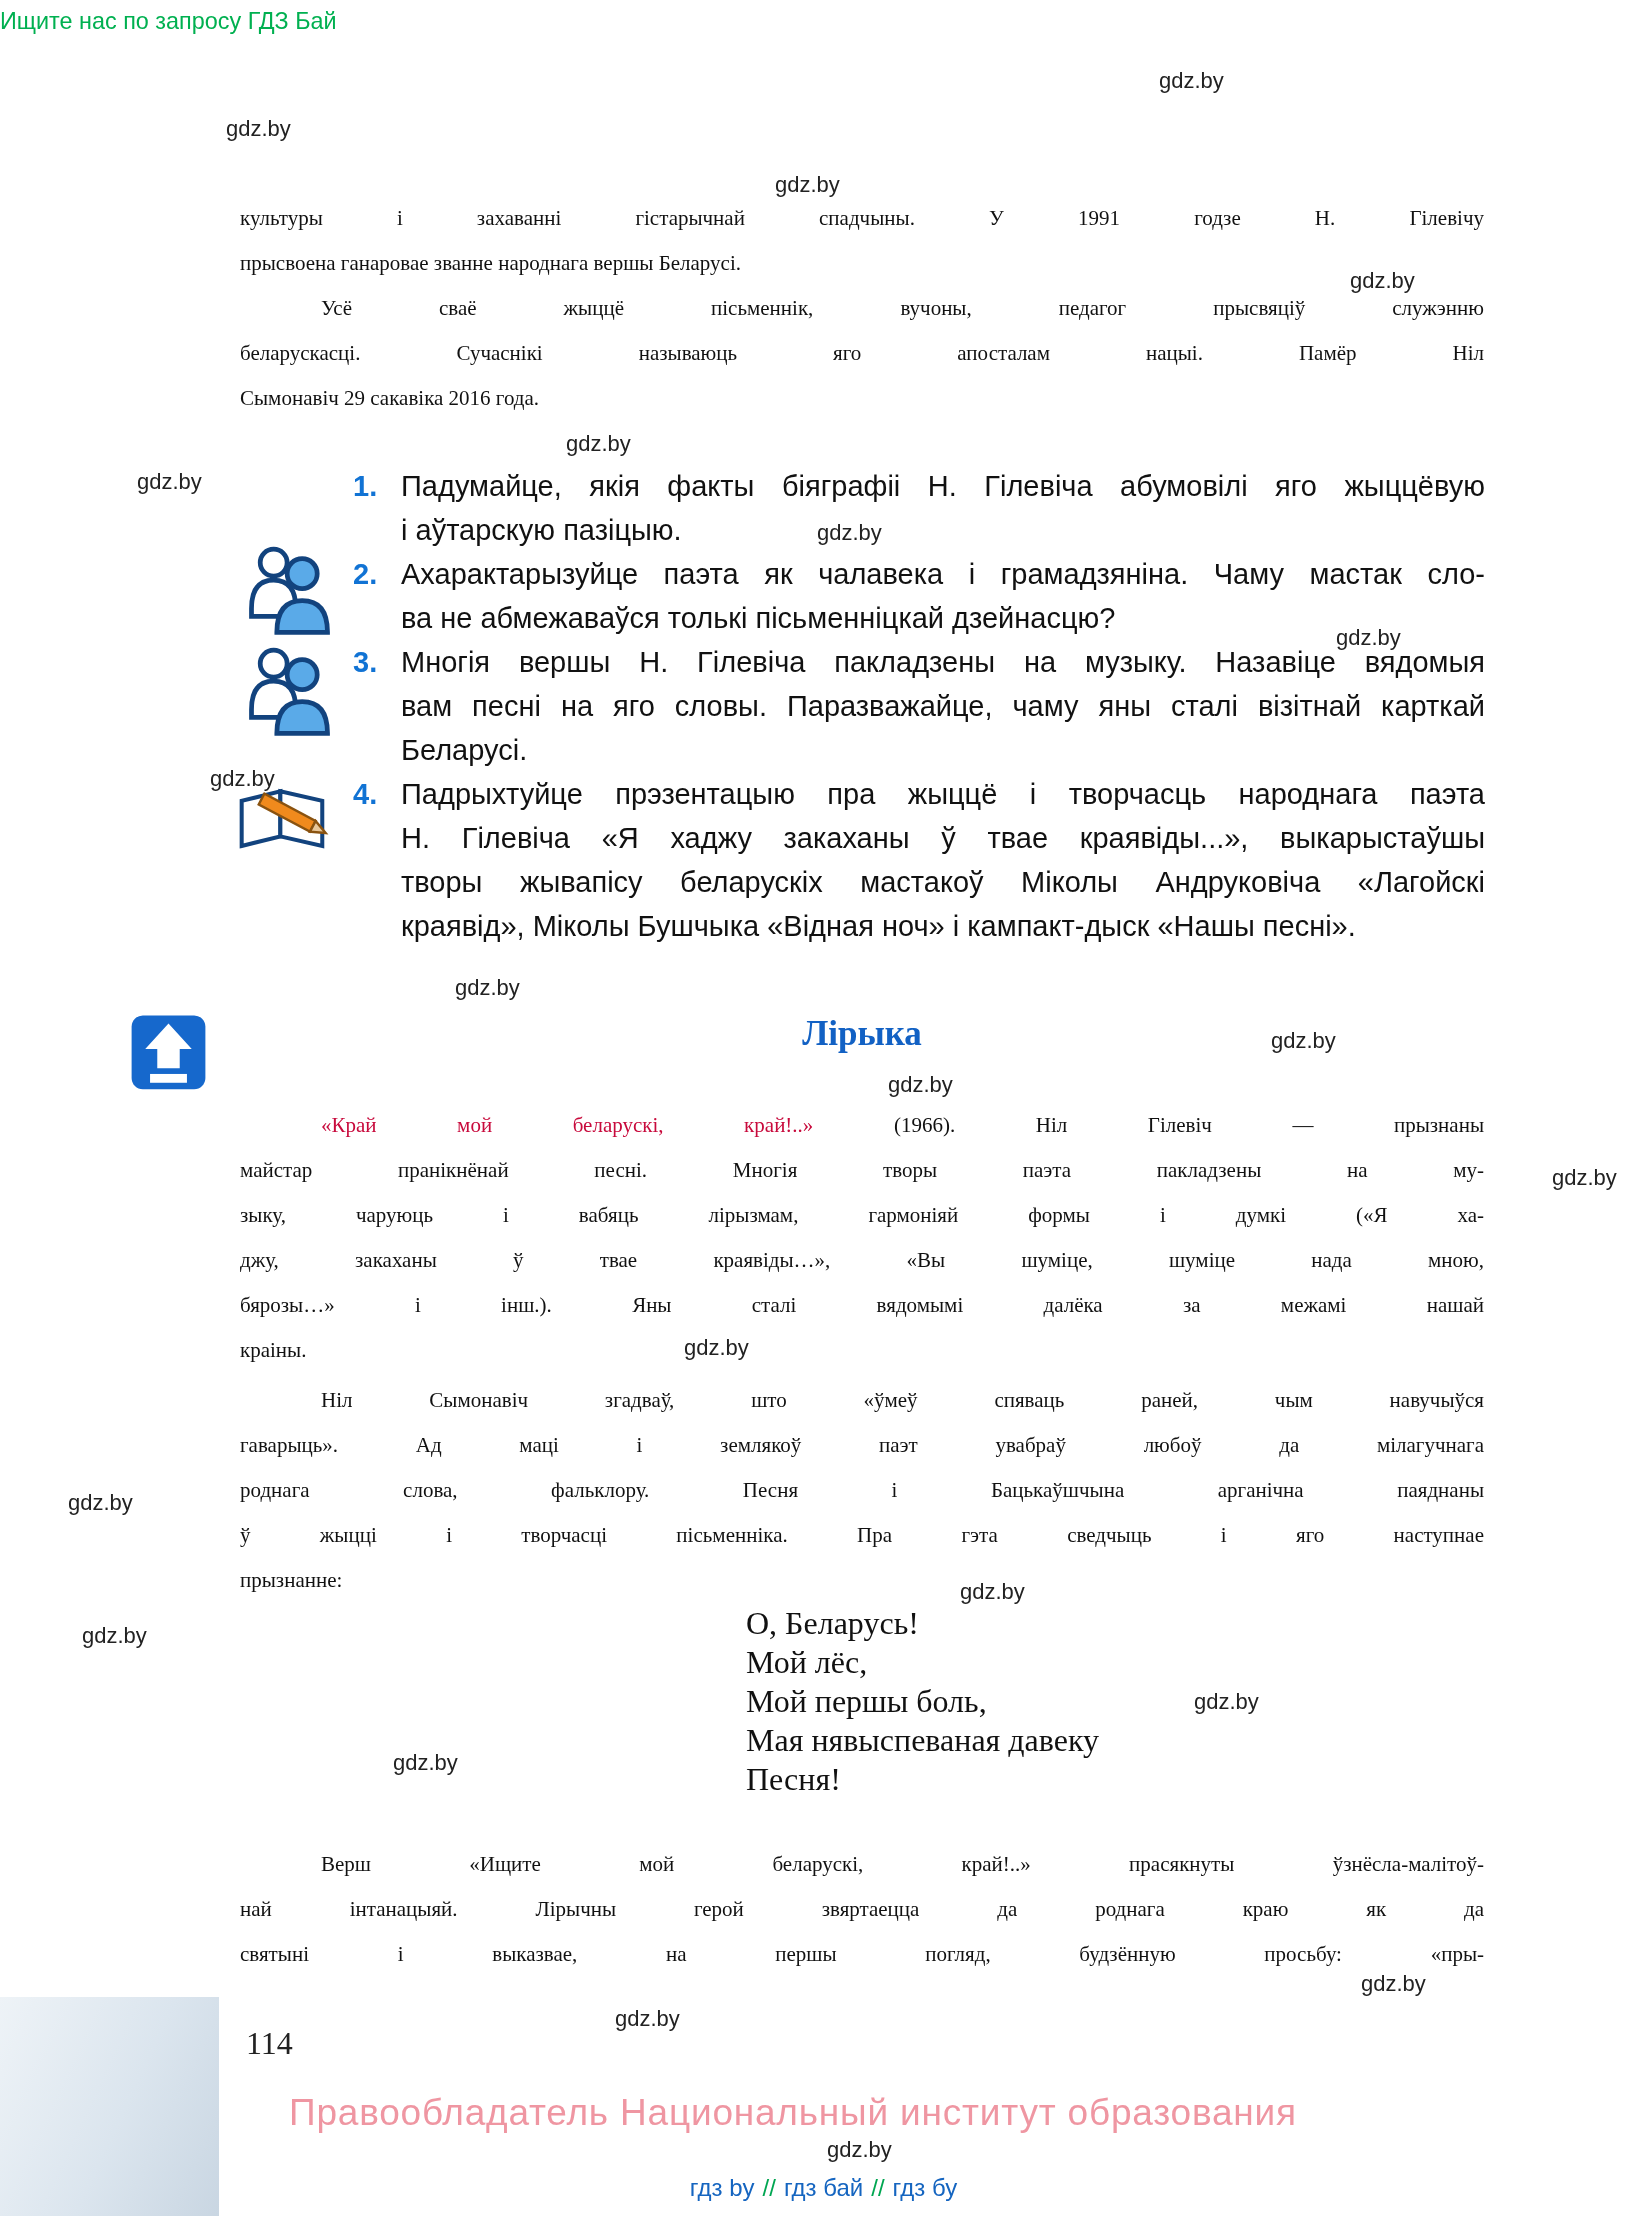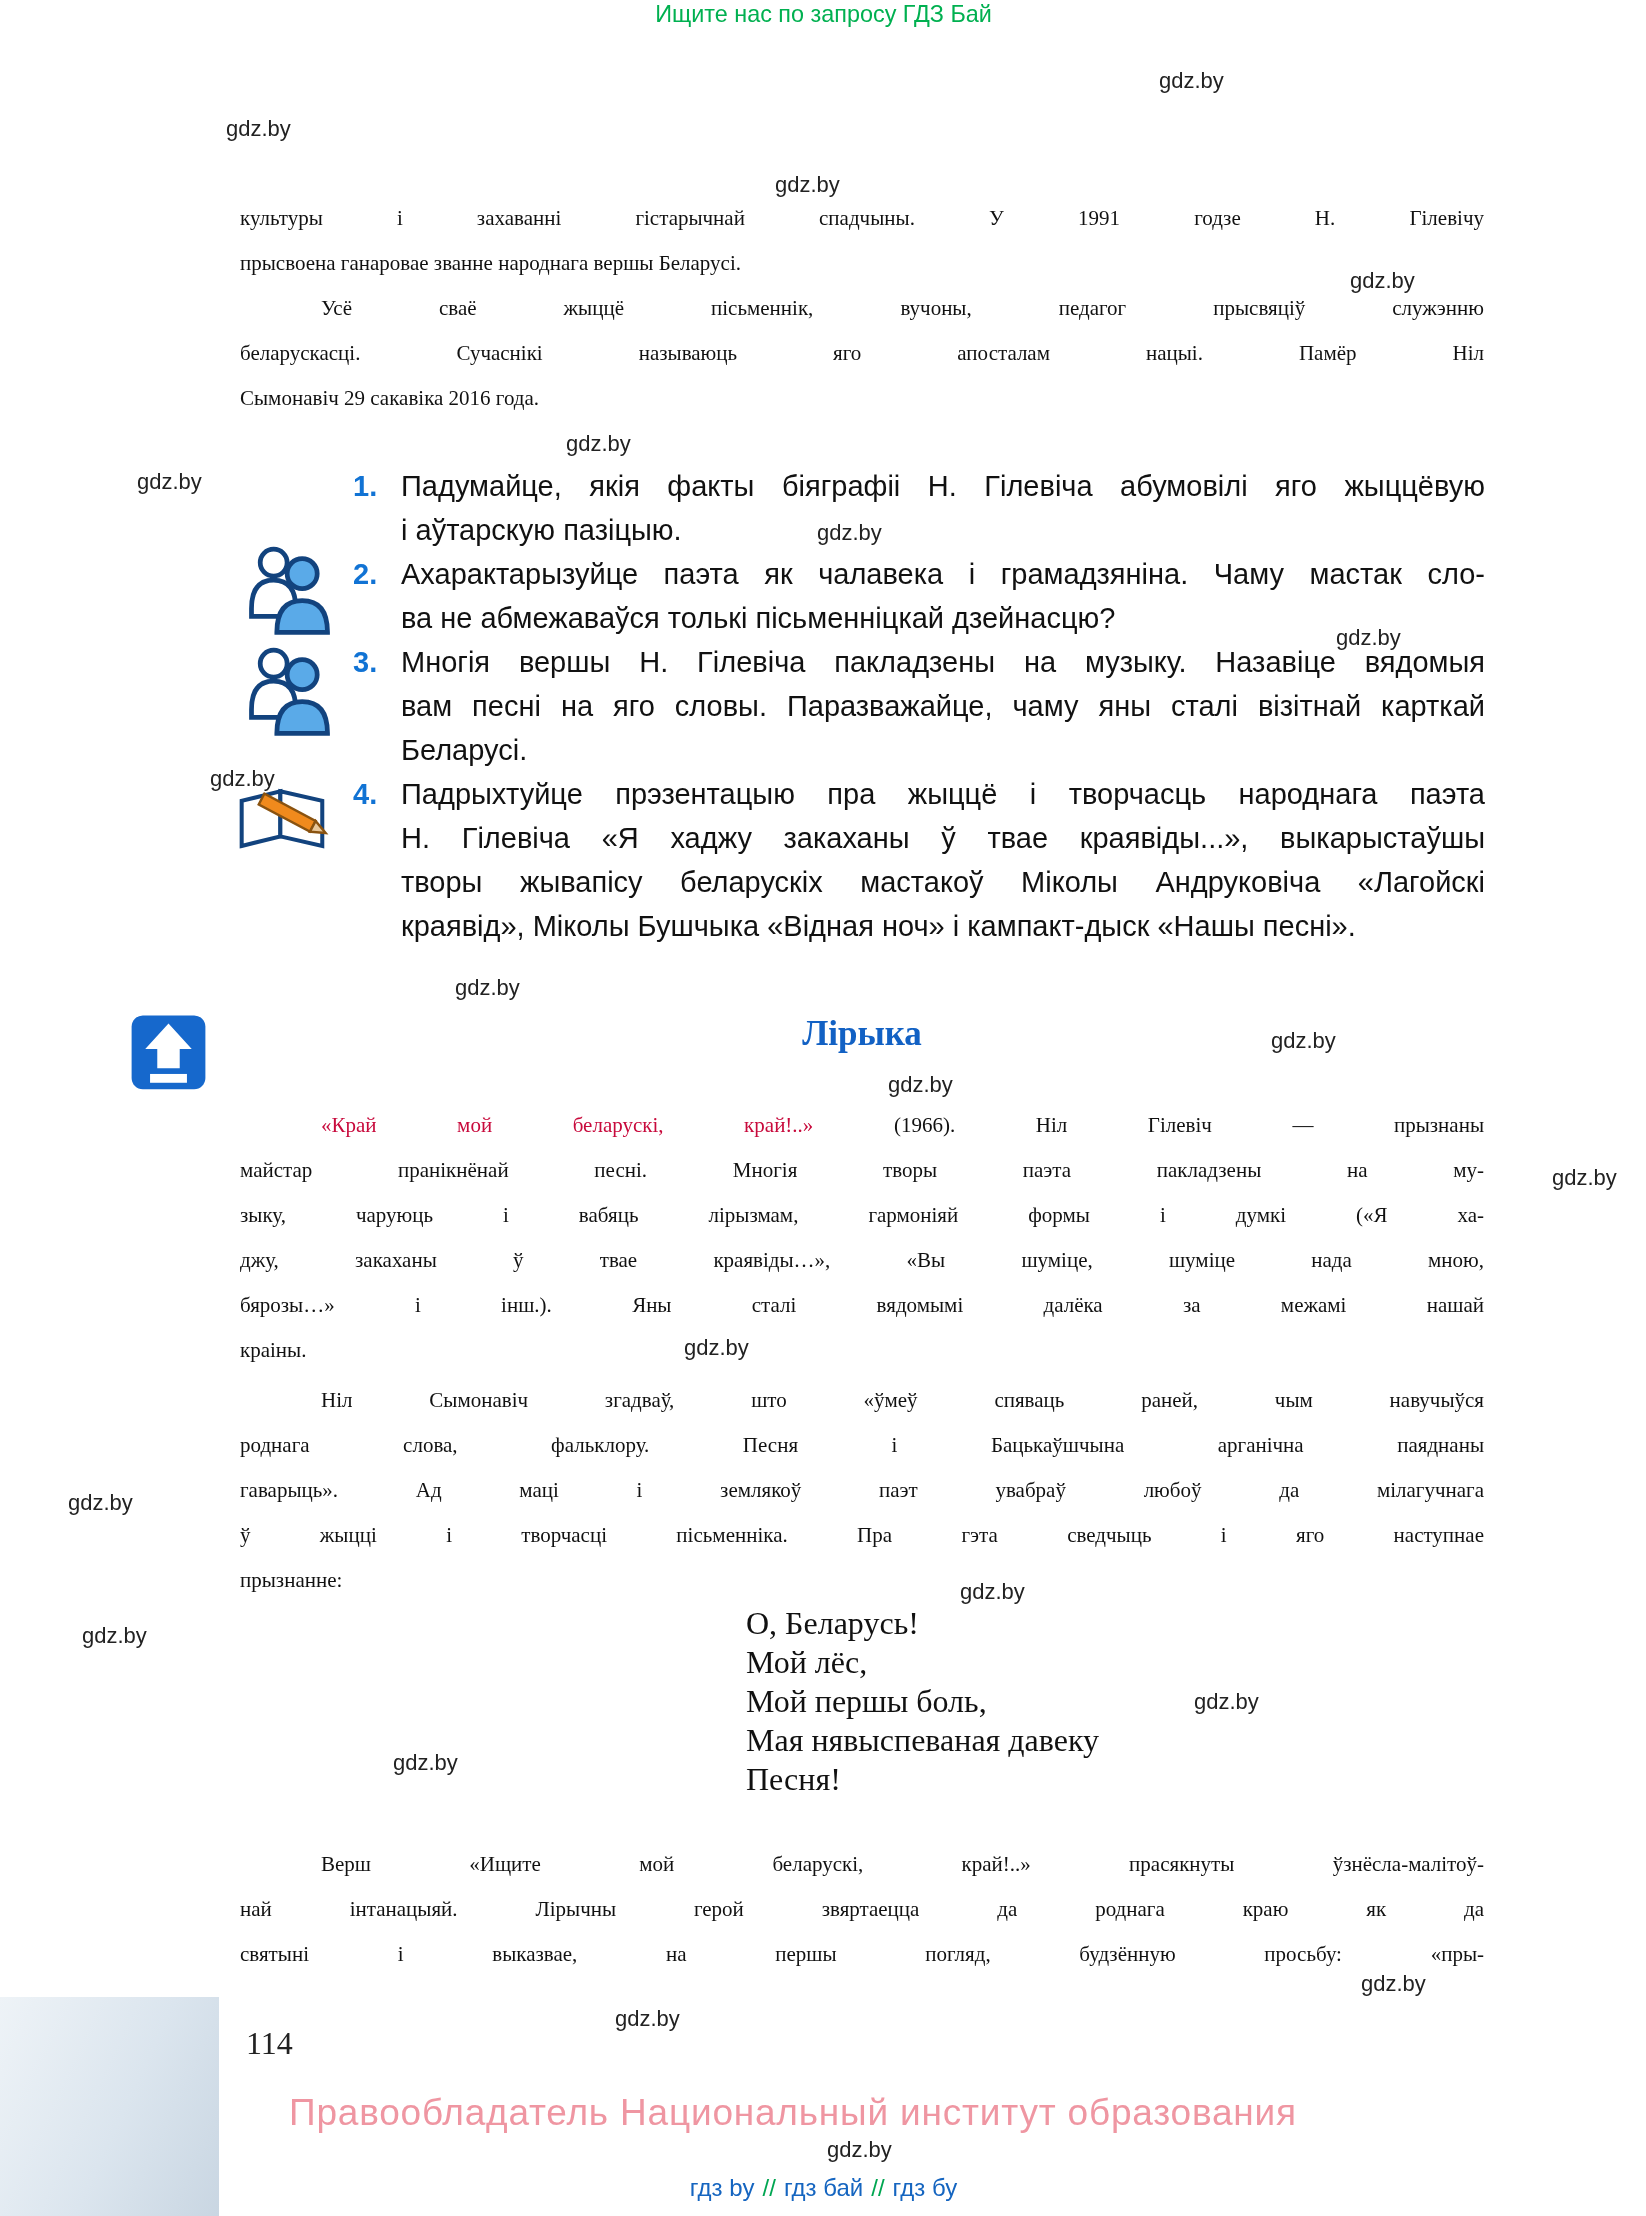--- a/index.html
+++ b/index.html
@@ -1,20 +1,20 @@
 <!DOCTYPE html>
 <html style="font-size:13px"><head>
 <meta charset="utf-8">
 <style>
   html,body{margin:0;padding:0}
   body{width:1647px;height:2216px;position:relative;background:#ffffff;
        font-family:"Liberation Serif",serif;color:#111;overflow:hidden}
   .abs{position:absolute}
   .wm{position:absolute;font:22px "Liberation Sans",sans-serif;color:#222;white-space:nowrap}
-  .banner{top:1px;left:0;width:100%;text-align:center;
+  .banner{top:8px;left:0;width:100%;
           font:23.4px "Liberation Sans",sans-serif;color:#00b050}
   .tl{font-size:21px;line-height:45px}
   .jl{text-align:justify;text-align-last:justify}
   .ll{text-align:left;text-align-last:auto}
   .ind{text-indent:81px}
   .heading{font-weight:bold;font-size:35px;color:#1261c4;text-align:center;
            font-family:"Liberation Serif",serif}
   .red{color:#c80a3c;font-weight:normal}
   .qrow{display:flex;align-items:flex-start}
   .qnum{width:48px;flex:0 0 48px;font-family:"Liberation Sans",sans-serif;
@@ -155,22 +155,22 @@
       <div class="tl jl">майстар пранікнёнай песні. Многія творы паэта пакладзены на му-</div>
       <div class="tl jl">зыку, чаруюць і вабяць лірызмам, гармоніяй формы і думкі («Я ха-</div>
       <div class="tl jl">джу, закаханы ў твае краявіды…», «Вы шуміце, шуміце нада мною,</div>
       <div class="tl jl">бярозы…» і інш.). Яны сталі вядомымі далёка за межамі нашай</div>
       <div class="tl jl ll">краіны.</div>
     </div>
 </div>
 
 <div class="abs" style="left:240px;top:1378px;width:1244px">
     <div class="tl jl ind">Ніл Сымонавіч згадваў, што «ўмеў спяваць раней, чым навучыўся</div>
+    <div class="tl jl">гаварыць». Ад маці і землякоў паэт увабраў любоў да мілагучнага</div>
     <div class="tl jl">роднага слова, фальклору. Песня і Бацькаўшчына арганічна паяднаны</div>
-    <div class="tl jl">гаварыць». Ад маці і землякоў паэт увабраў любоў да мілагучнага</div>
     <div class="tl jl">ў жыцці і творчасці пісьменніка. Пра гэта сведчыць і яго наступнае</div>
     <div class="tl jl ll">прызнанне:</div>
   </div>
 
 <div class="abs" style="left:746px;top:1604px">
     <div class="pline">О, Беларусь!</div>
     <div class="pline">Мой лёс,</div>
     <div class="pline">Мой першы боль,</div>
     <div class="pline">Мая нявыспеваная давеку</div>
     <div class="pline">Песня!</div>

